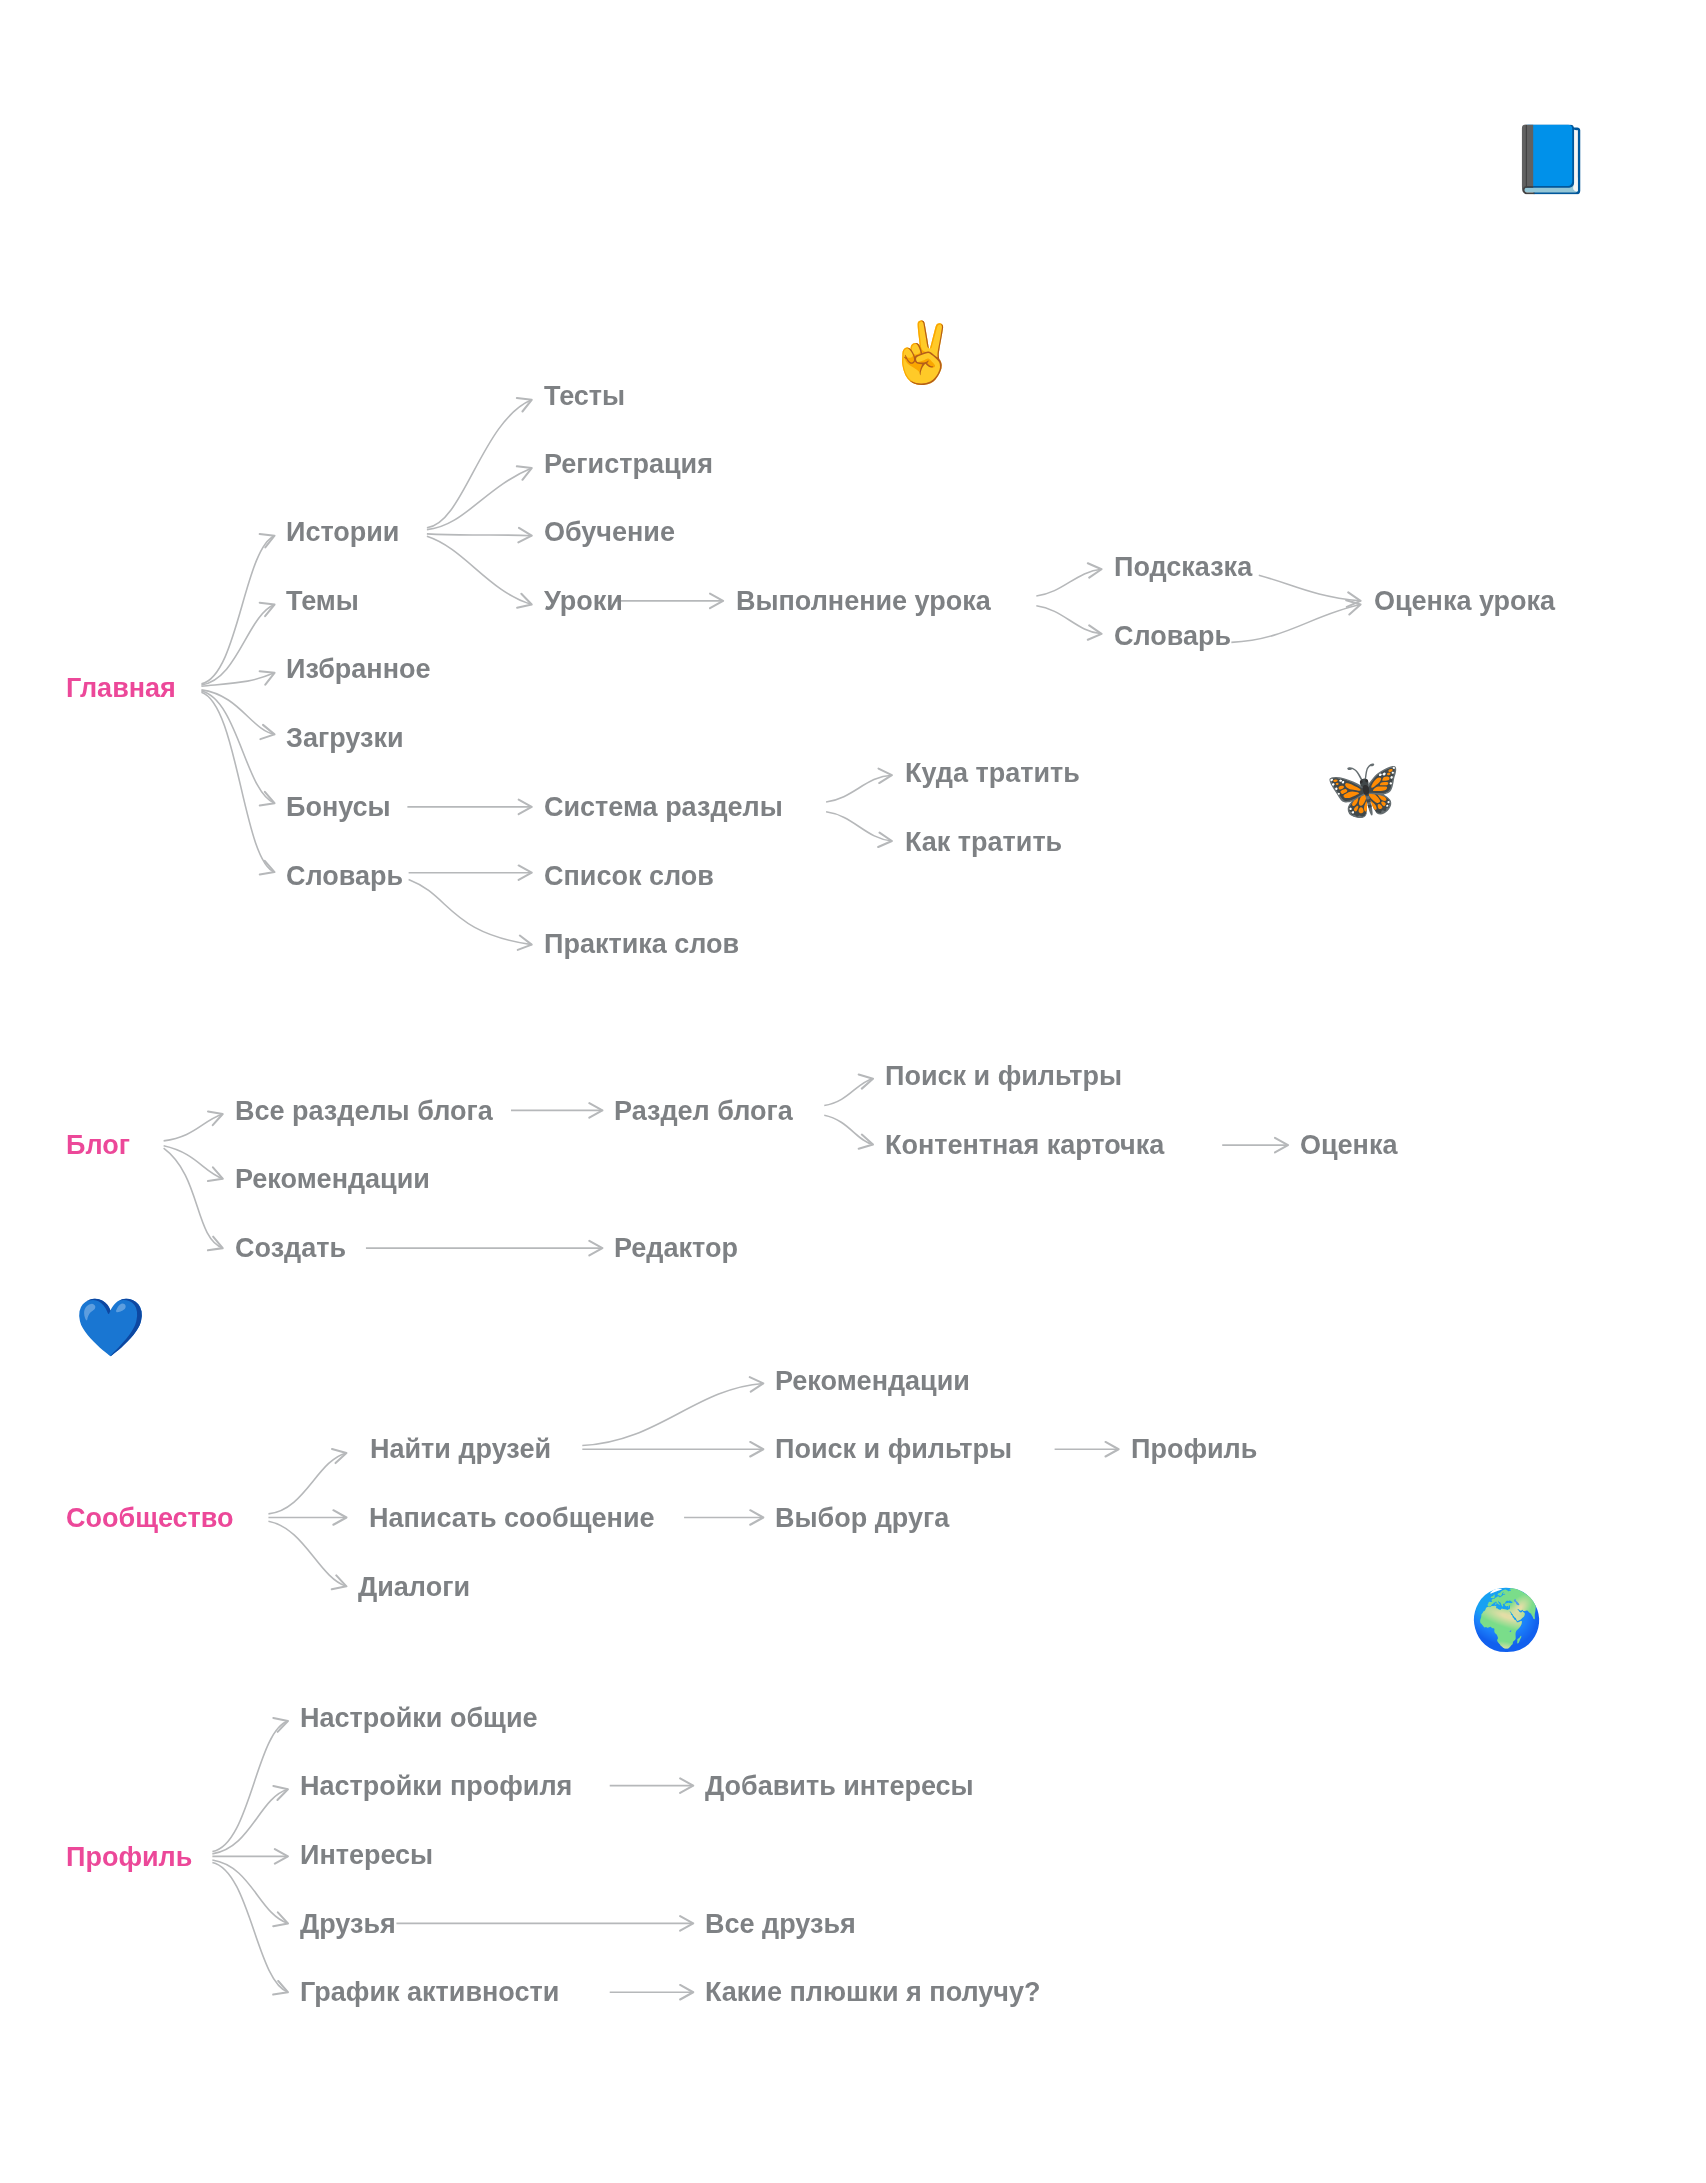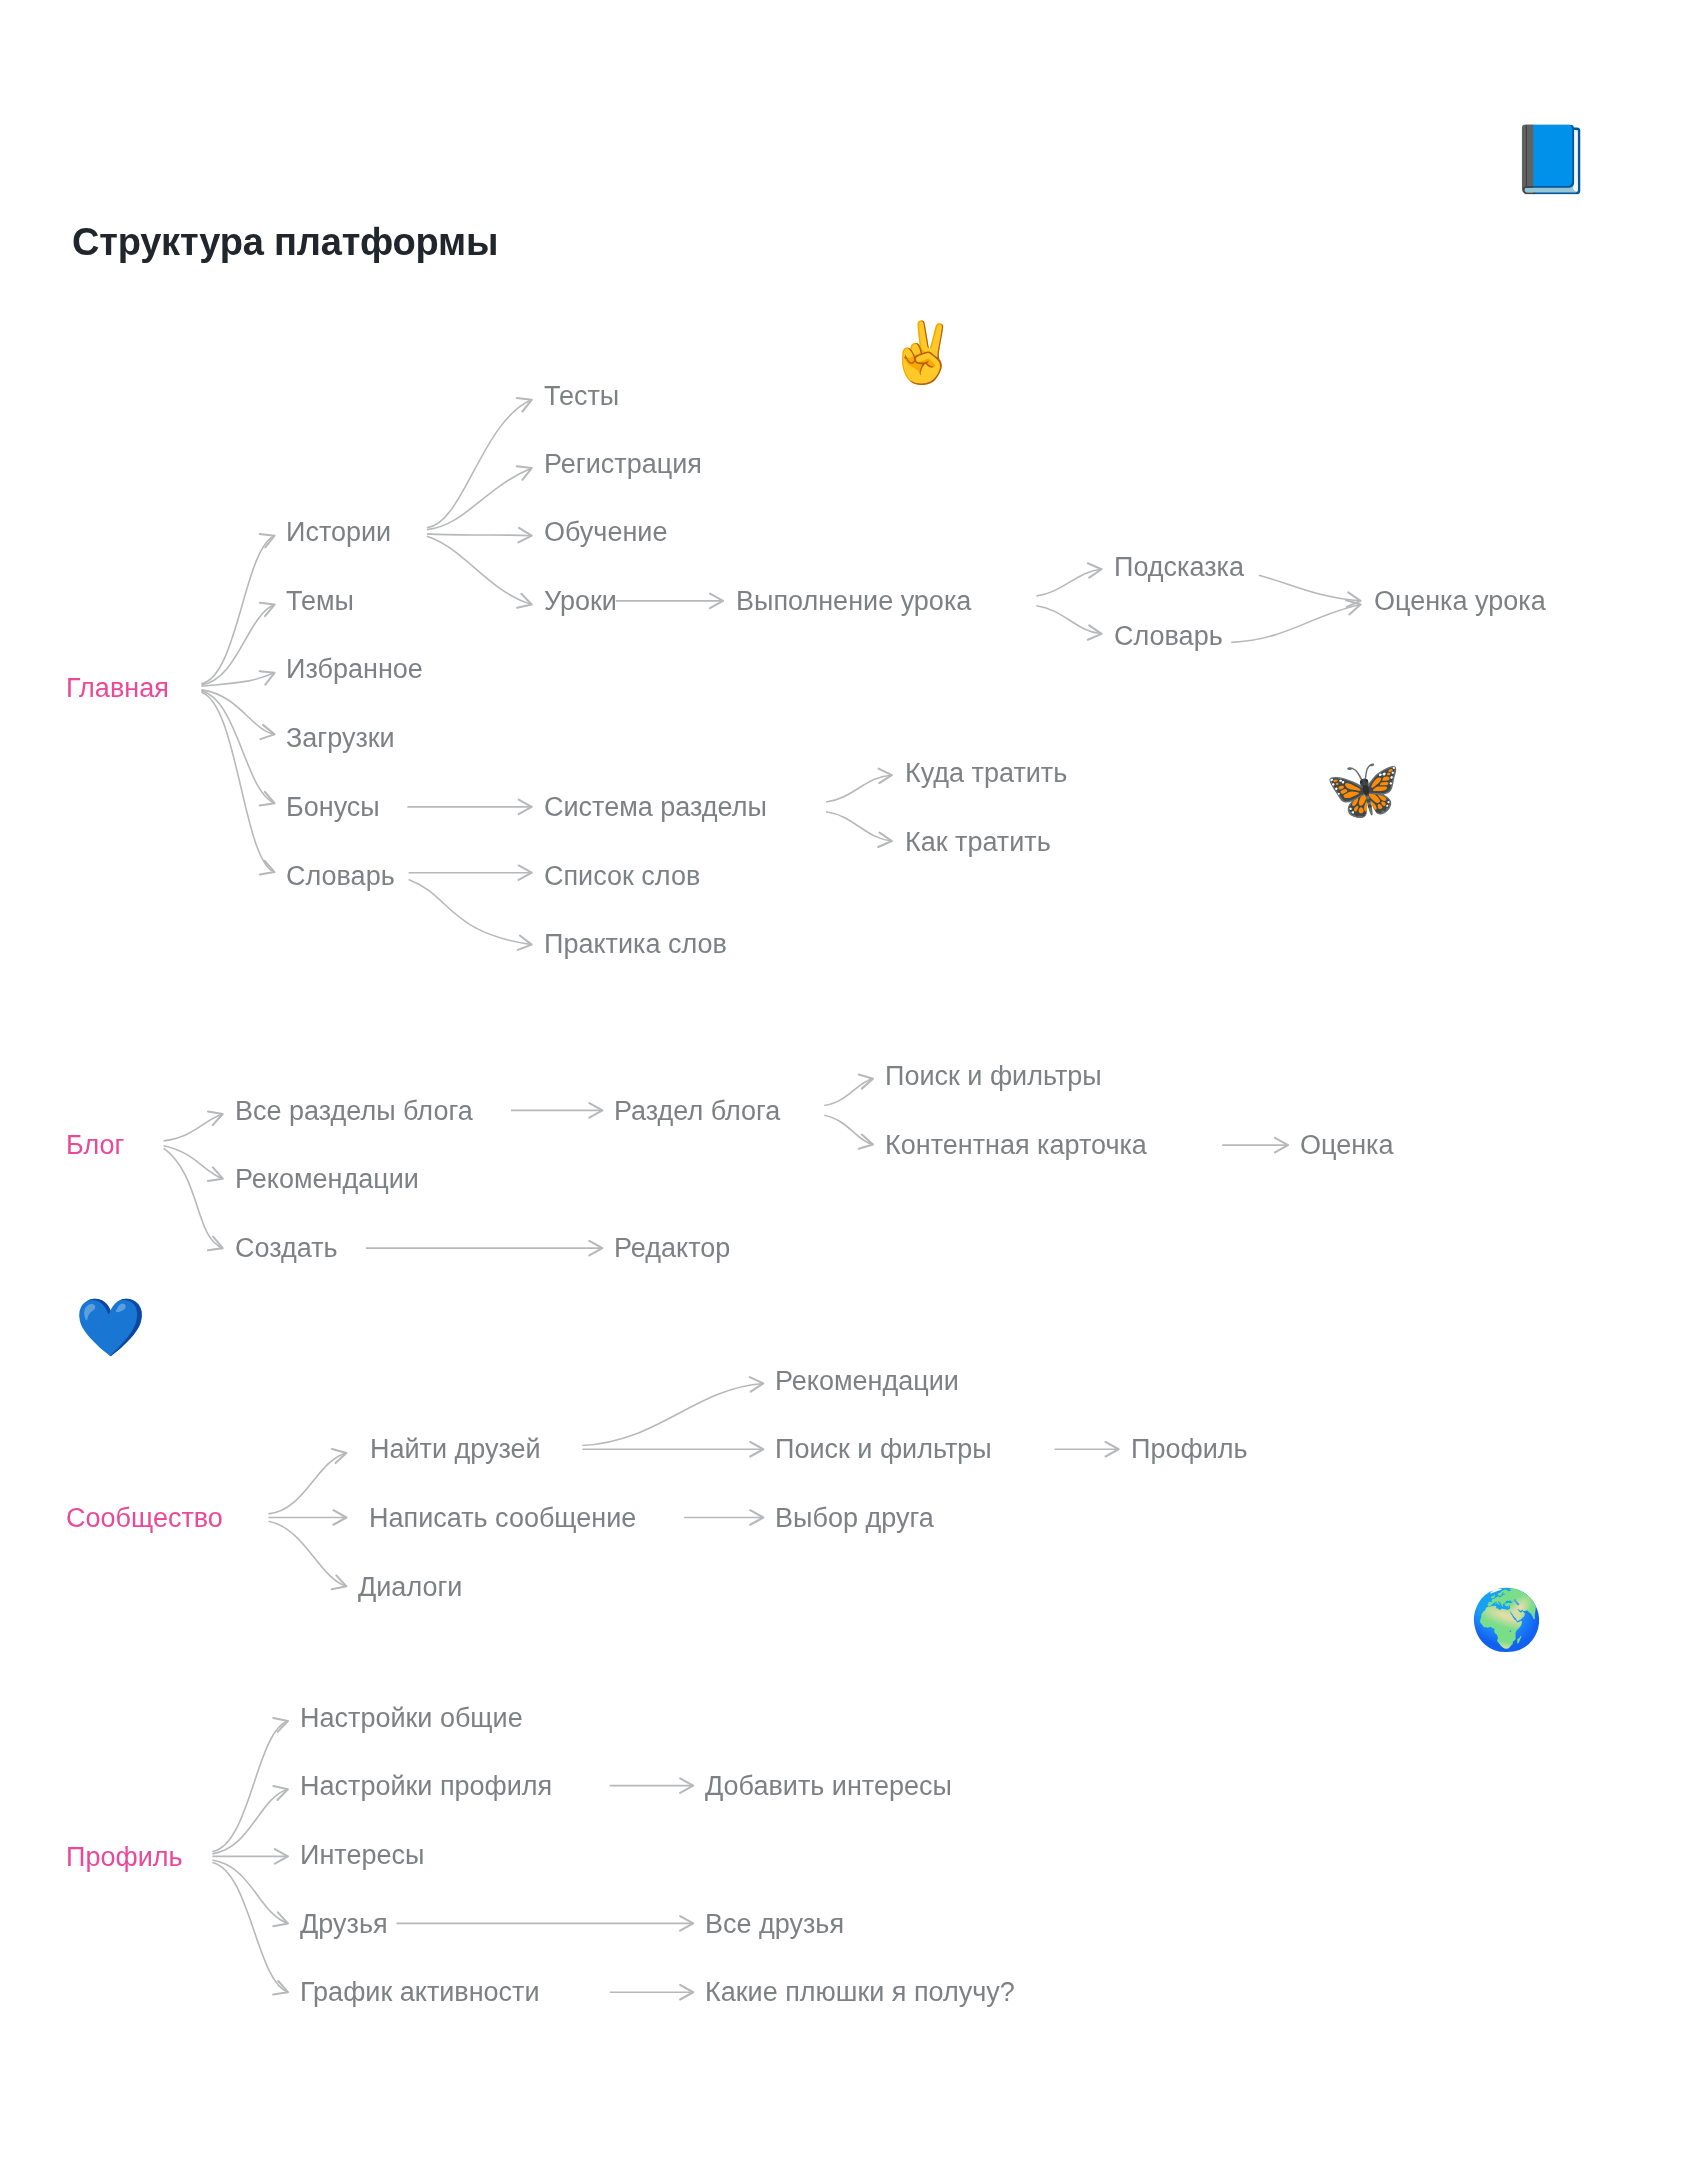--- a/index.html
+++ b/index.html
@@ -38,21 +38,21 @@
     font-size: 38px;
     font-weight: 700;
     color: #20262c;
     letter-spacing: -0.2px;
     white-space: nowrap;
   }
 
   .node {
     position: absolute;
     font-size: 27px;
-    font-weight: 400;
+    font-weight: 700;
     color: #7e8184;
     white-space: nowrap;
     line-height: 1;
     transform: translateY(-50%);
   }
   .node.root {
     color: #ec4899;
   }
 
   .emoji {
@@ -61,21 +61,20 @@
     white-space: nowrap;
     transform: translate(-50%, -50%);
     font-family: "DejaVu Sans", sans-serif;
   }
 </style>
 </head>
 <body>
 
 <div id="canvas">
 
-  <h1 class="page-title">Структура платформы</h1>
 
   <svg id="edges" viewBox="0 0 2800 3582" xmlns="http://www.w3.org/2000/svg">
     <defs>
       <marker id="arrow" viewBox="0 0 12 12" refX="10" refY="6" markerWidth="11" markerHeight="11" orient="auto-start-reverse">
         <path d="M 1 1 L 10 6 L 1 11" fill="none" stroke="#b6b8ba" stroke-width="1.4" stroke-linecap="round" stroke-linejoin="round"></path>
       </marker>
     </defs>
     <g fill="none" stroke="#b6b8ba" stroke-width="2.6" marker-end="url(#arrow)">
 
       <path d="M 330 1122 C 390 1110 400 900 450 879"></path>

